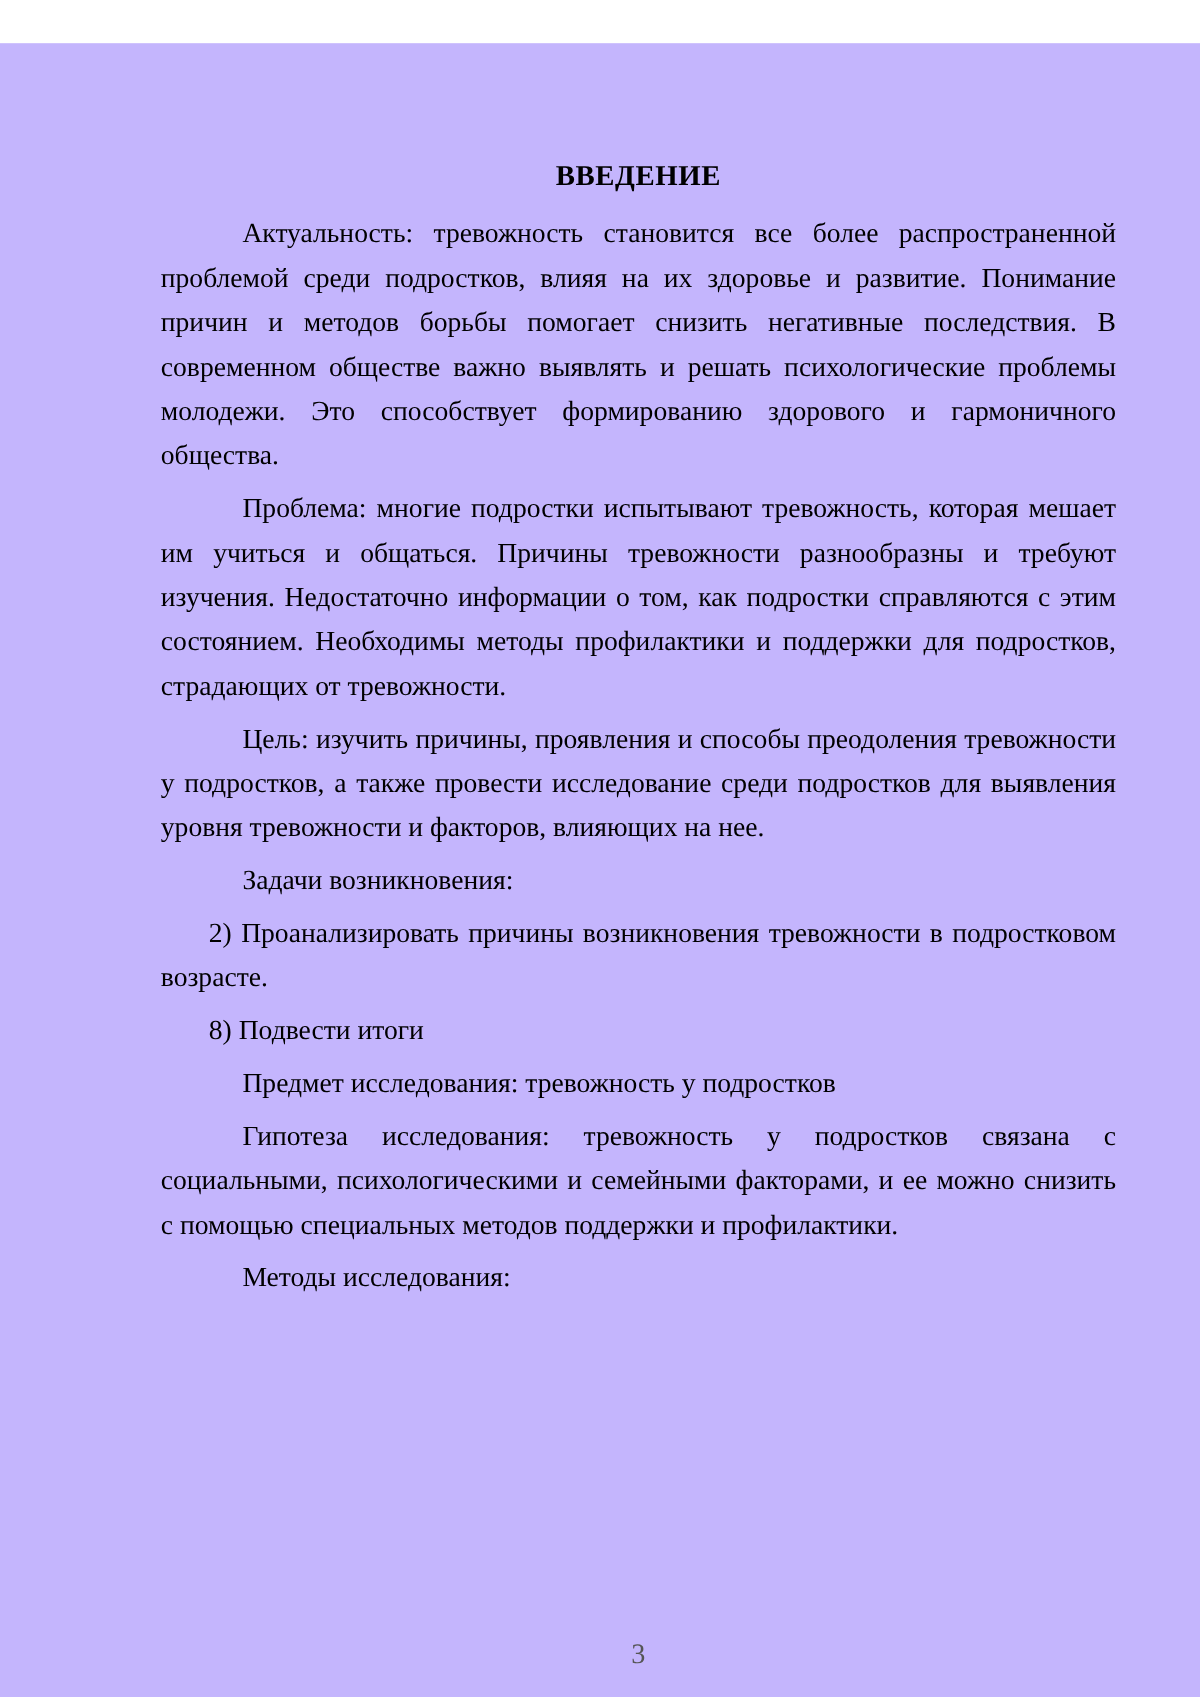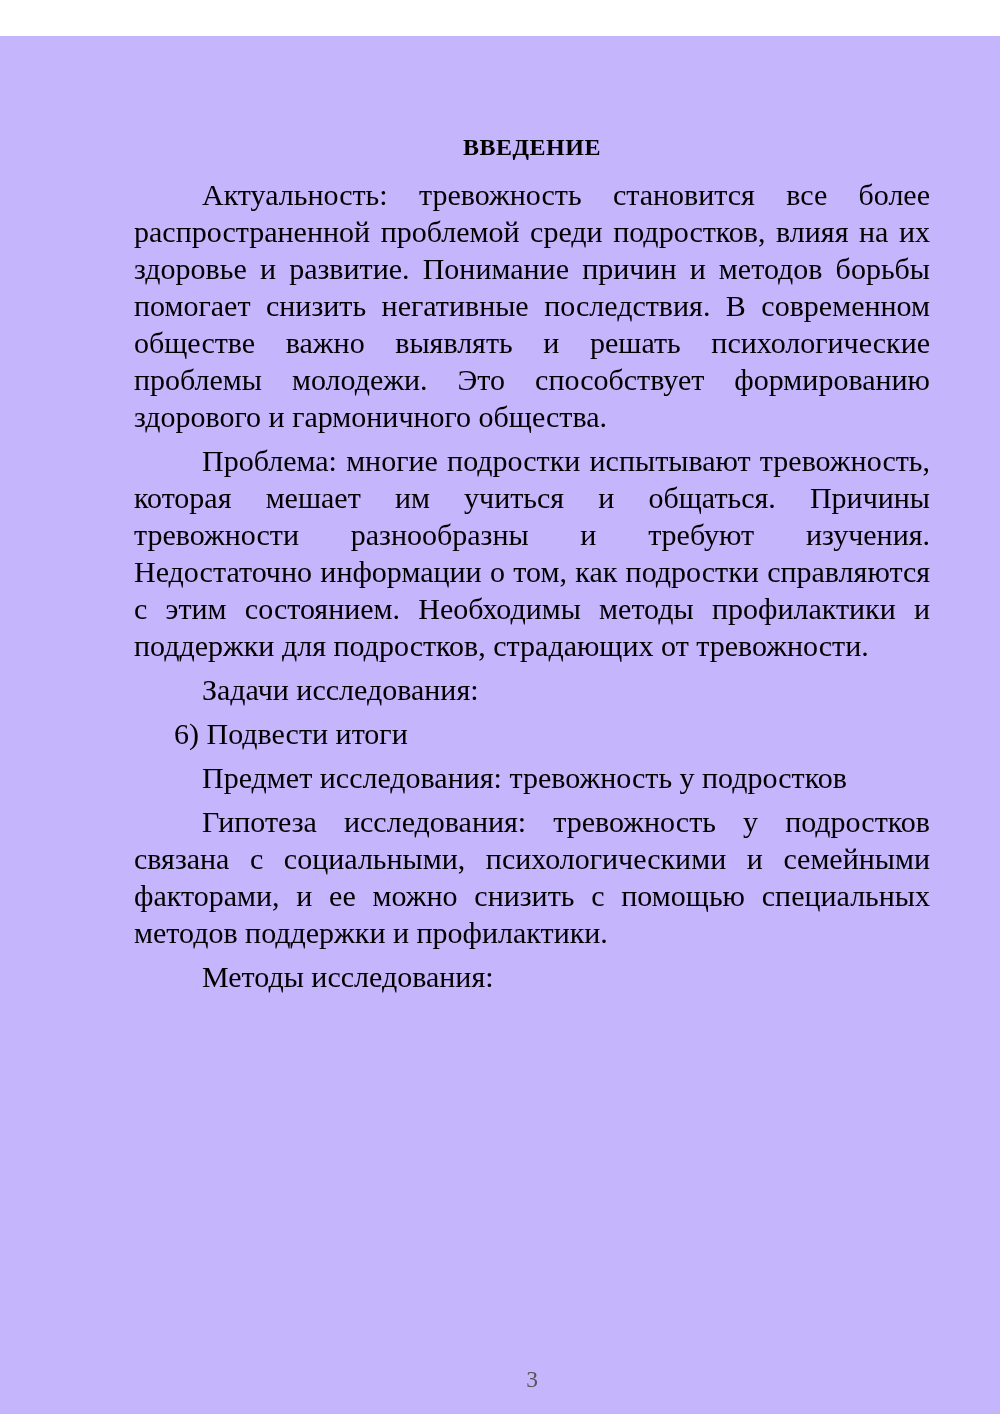--- a/index.html
+++ b/index.html
@@ -26,21 +26,21 @@
   .doc-title {
     margin: 0 0 14px 0;
     font-size: 24px;
     line-height: 30px;
     font-weight: 700;
     text-align: center;
     letter-spacing: 0.5px;
   }
   .para {
     margin: 0 0 7px 0;
-    font-size: 30px;
+    font-size: 23px;
     line-height: 37px;
     text-align: justify;
     text-indent: 68px;
   }
   .task {
     text-indent: 40px;
   }
   .page-number {
     position: absolute;
     top: 1326px;
@@ -57,28 +57,30 @@
 
 <div class="sheet">
   <div class="content">
 
     <h1 class="doc-title">ВВЕДЕНИЕ</h1>
 
     <p class="para">Актуальность: тревожность становится все более распространенной проблемой среди подростков, влияя на их здоровье и развитие. Понимание причин и методов борьбы помогает снизить негативные последствия. В современном обществе важно выявлять и решать психологические проблемы молодежи. Это способствует формированию здорового и гармоничного общества.</p>
 
     <p class="para">Проблема: многие подростки испытывают тревожность, которая мешает им учиться и общаться. Причины тревожности разнообразны и требуют изучения. Недостаточно информации о том, как подростки справляются с этим состоянием. Необходимы методы профилактики и поддержки для подростков, страдающих от тревожности.</p>
 
+    <p class="para">Цель: изучить причины, проявления и способы преодоления тревожности у подростков, а также провести исследование среди подростков для выявления уровня тревожности и факторов, влияющих на нее.</p>
 
-    <p class="para">Задачи исследования:</p>
+    <p class="para">Задачи возникновения:</p>
+
+
+    <p class="para task">2) Проанализировать причины возникновения тревожности в подростковом возрасте.</p>
 
 
 
-
-
-    <p class="para task">6) Подвести итоги</p>
+    <p class="para task">8) Подвести итоги</p>
 
 
     <p class="para">Предмет исследования: тревожность у подростков</p>
 
     <p class="para">Гипотеза исследования: тревожность у подростков связана с социальными, психологическими и семейными факторами, и ее можно снизить с помощью специальных методов поддержки и профилактики.</p>
 
     <p class="para">Методы исследования:</p>
 
   </div>
 

